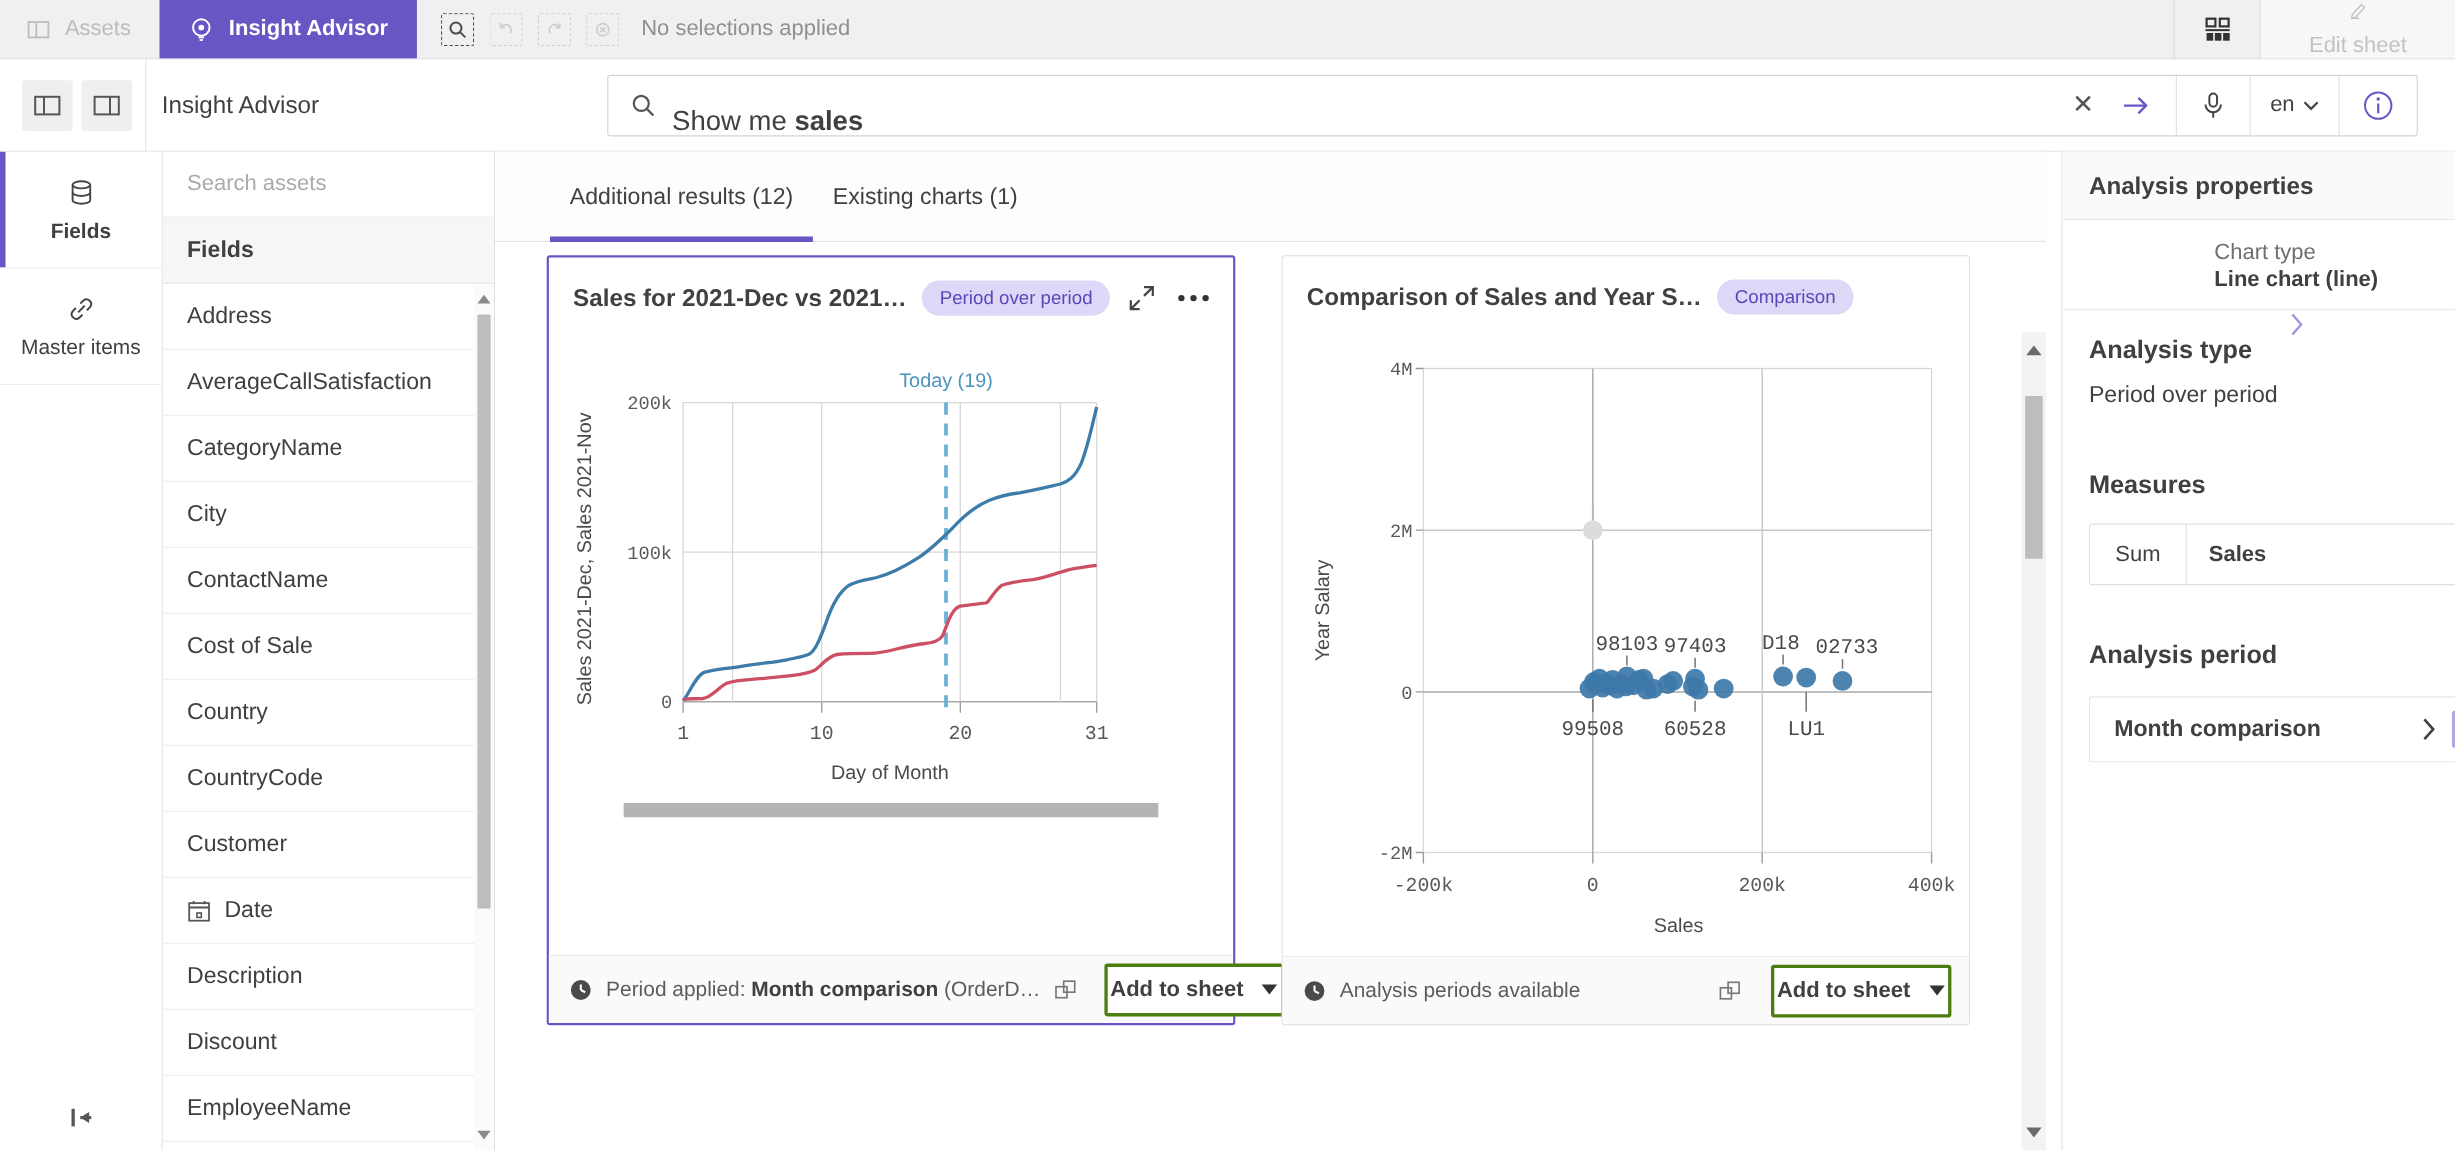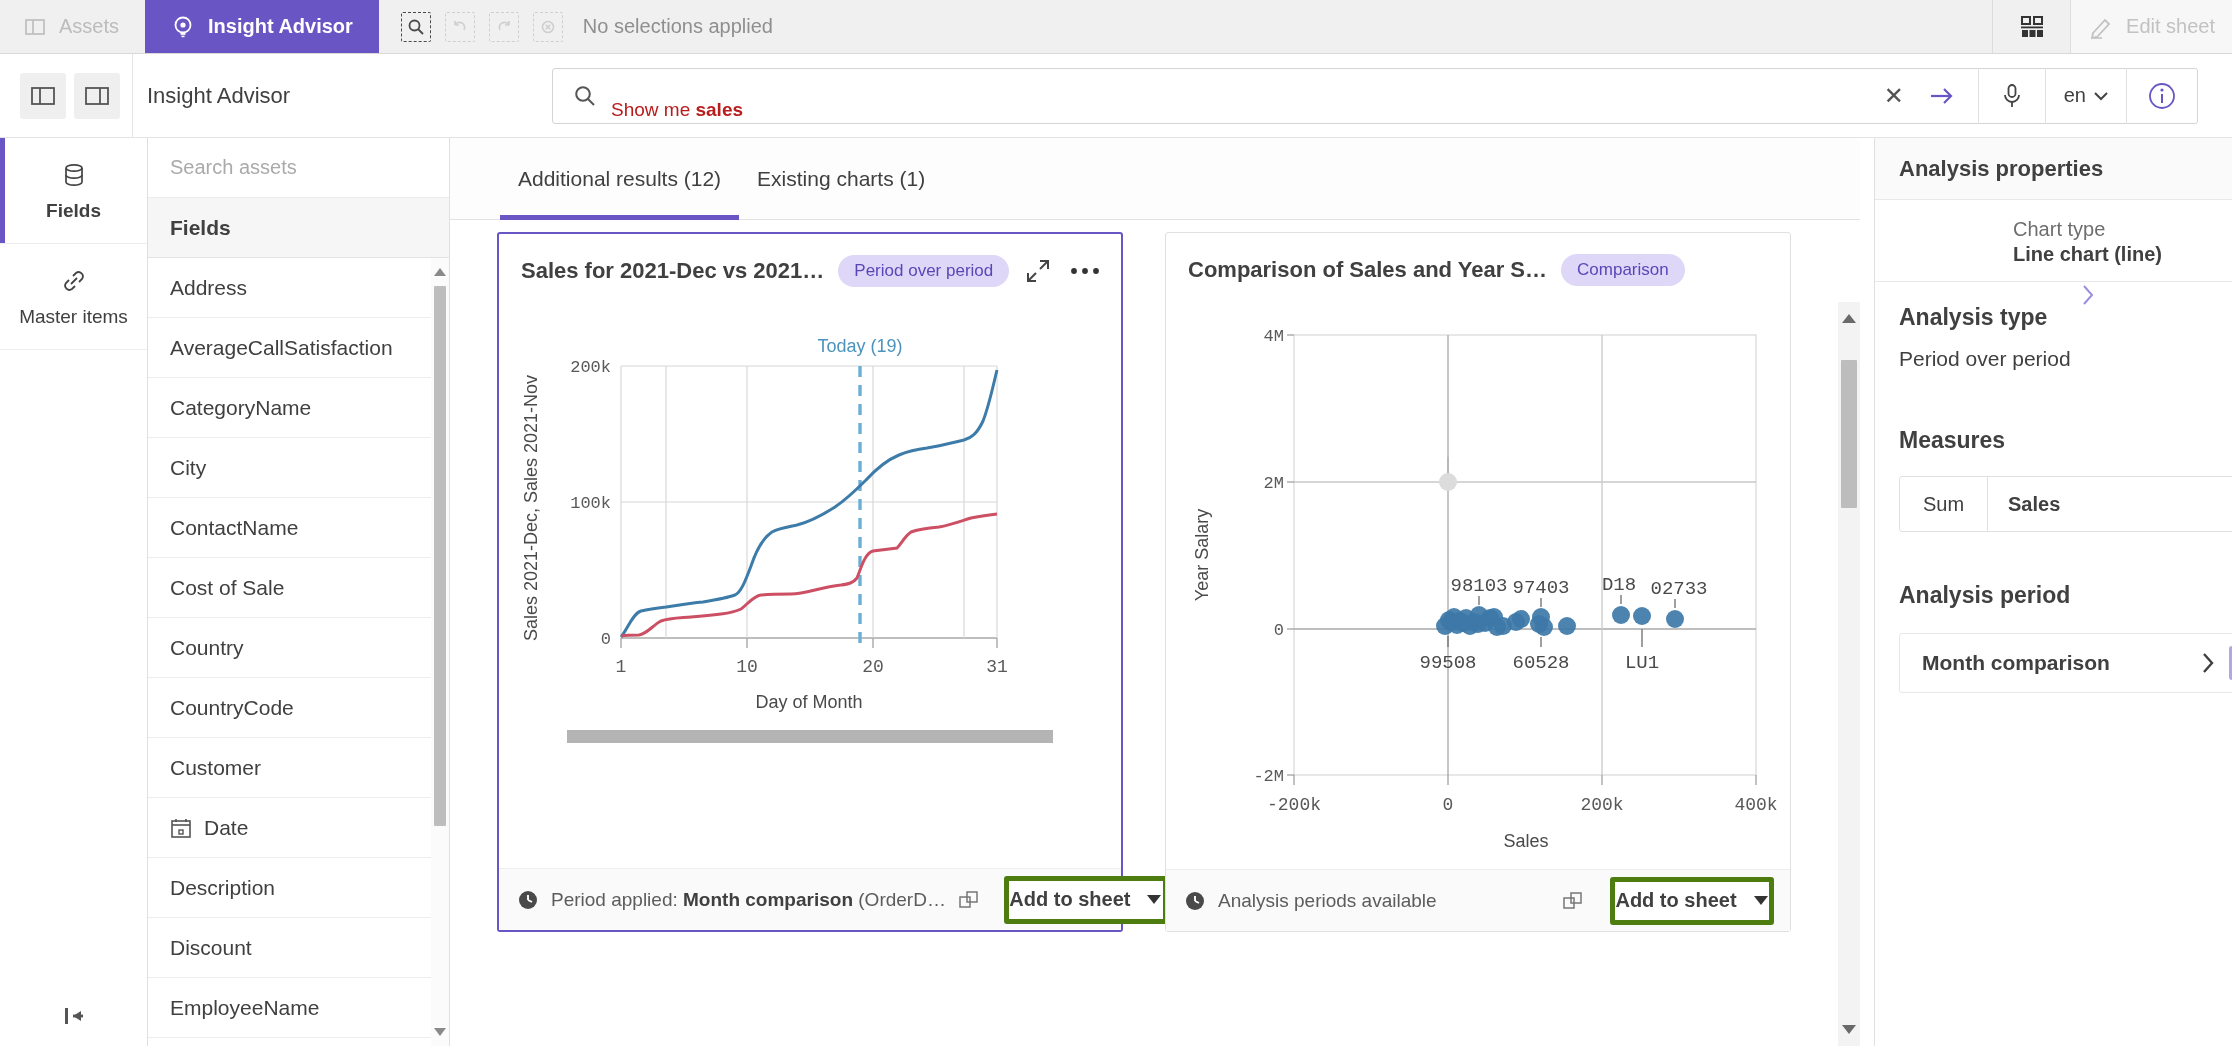--- a/index.html
+++ b/index.html
@@ -38,23 +38,24 @@
     border: 1.6px dashed #4a4a4a; border-radius: 2px;
   }
   .sqicon.dim::before { border-color: #cfcfcf; }
   .tb-nosel { display: flex; align-items: center; font-size: 20px; color: #8f8f8f; padding-left: 8px; }
   .tb-spacer { flex: 1; }
   .tb-grid {
     width: 78px; display: flex; align-items: center; justify-content: center;
     border-left: 1px solid #dcdcdc;
   }
   .tb-edit {
-    display: flex; align-items: center; gap: 12px; padding: 0 17px;
+    display: flex; align-items: center; gap: 12px; padding: 0 44px;
     border-left: 1px solid #dcdcdc; color: #c2c2c2; font-size: 20px;
     background: #f7f7f7;
+    flex-direction: column;
   }
 
   
   .secondbar {
     position: absolute; left: 0; top: 54px; width: 2232px; height: 84px;
     background: #ffffff; border-bottom: 1px solid #e4e4e4;
     display: flex; align-items: center;
   }
   .panel-toggles { display: flex; align-items: center; gap: 8px; padding-left: 20px; width: 132px; }
   .ptbtn {
@@ -65,21 +66,21 @@
     font-size: 22px; color: #404040; font-weight: 400;
     padding-left: 14px; width: 420px;
     border-left: 1px solid #e4e4e4; height: 84px; display: flex; align-items: center;
   }
   .searchwrap { flex: 1; display: flex; align-items: center; padding-right: 34px; }
   .searchbox {
     flex: 1; height: 56px; border: 1px solid #d4d4d4; border-radius: 3px;
     display: flex; align-items: center; background: #fff;
   }
   .s-icon { padding: 0 14px 0 20px; display: flex; align-items: center; }
-  .s-text { flex: 1; font-size: 19px; color: #b91c1c; margin-top: 29px; }
+  .s-text { flex: 1; font-size: 25px; color: #404040; margin-top: 29px; }
   .s-text b { font-weight: 700; }
   .s-clear { padding: 0 20px; font-size: 24px; color: #555; cursor: pointer; }
   .s-go { padding: 0 22px 0 4px; display: flex; align-items: center; }
   .s-div { width: 1px; height: 56px; background: #e0e0e0; }
   .s-mic { padding: 0 22px; display: flex; align-items: center; }
   .s-lang { padding: 0 18px; display: flex; align-items: center; gap: 8px; font-size: 20px; color: #404040; }
   .s-info { padding: 0 20px; display: flex; align-items: center; }
 
   
   .leftrail {
@@ -186,21 +187,21 @@
   .card-actions { margin-left: auto; display: flex; align-items: center; gap: 18px; }
   .card-body { flex: 1; position: relative; overflow: hidden; }
   .card-foot {
     height: 62px; border-top: 1px solid #ededed; background: #fafafa;
     display: flex; align-items: center; gap: 12px; padding: 0 16px 0 18px;
   }
   .foot-text { font-size: 19px; color: #5c5c5c; white-space: nowrap; }
   .foot-text b { font-weight: 700; color: #404040; }
   .foot-spacer { flex: 1; }
   .add-sheet {
-    min-width: 164px; height: 48px; border: 5px solid #4d7c0f; border-radius: 3px;
+    min-width: 164px; height: 48px; border: 3px solid #4d7c0f; border-radius: 3px;
     background: #fff; font-size: 20px; font-weight: 700; color: #404040;
     display: flex; align-items: center; justify-content: center; gap: 16px;
   }
 
   
   .main-sb {
     position: absolute; right: 0; top: 164px; width: 22px; height: 744px; background: #f3f3f3;
   }
   .main-sb .arrow-up, .main-sb .arrow-down {
     position: absolute; left: 4px; width: 0; height: 0;

